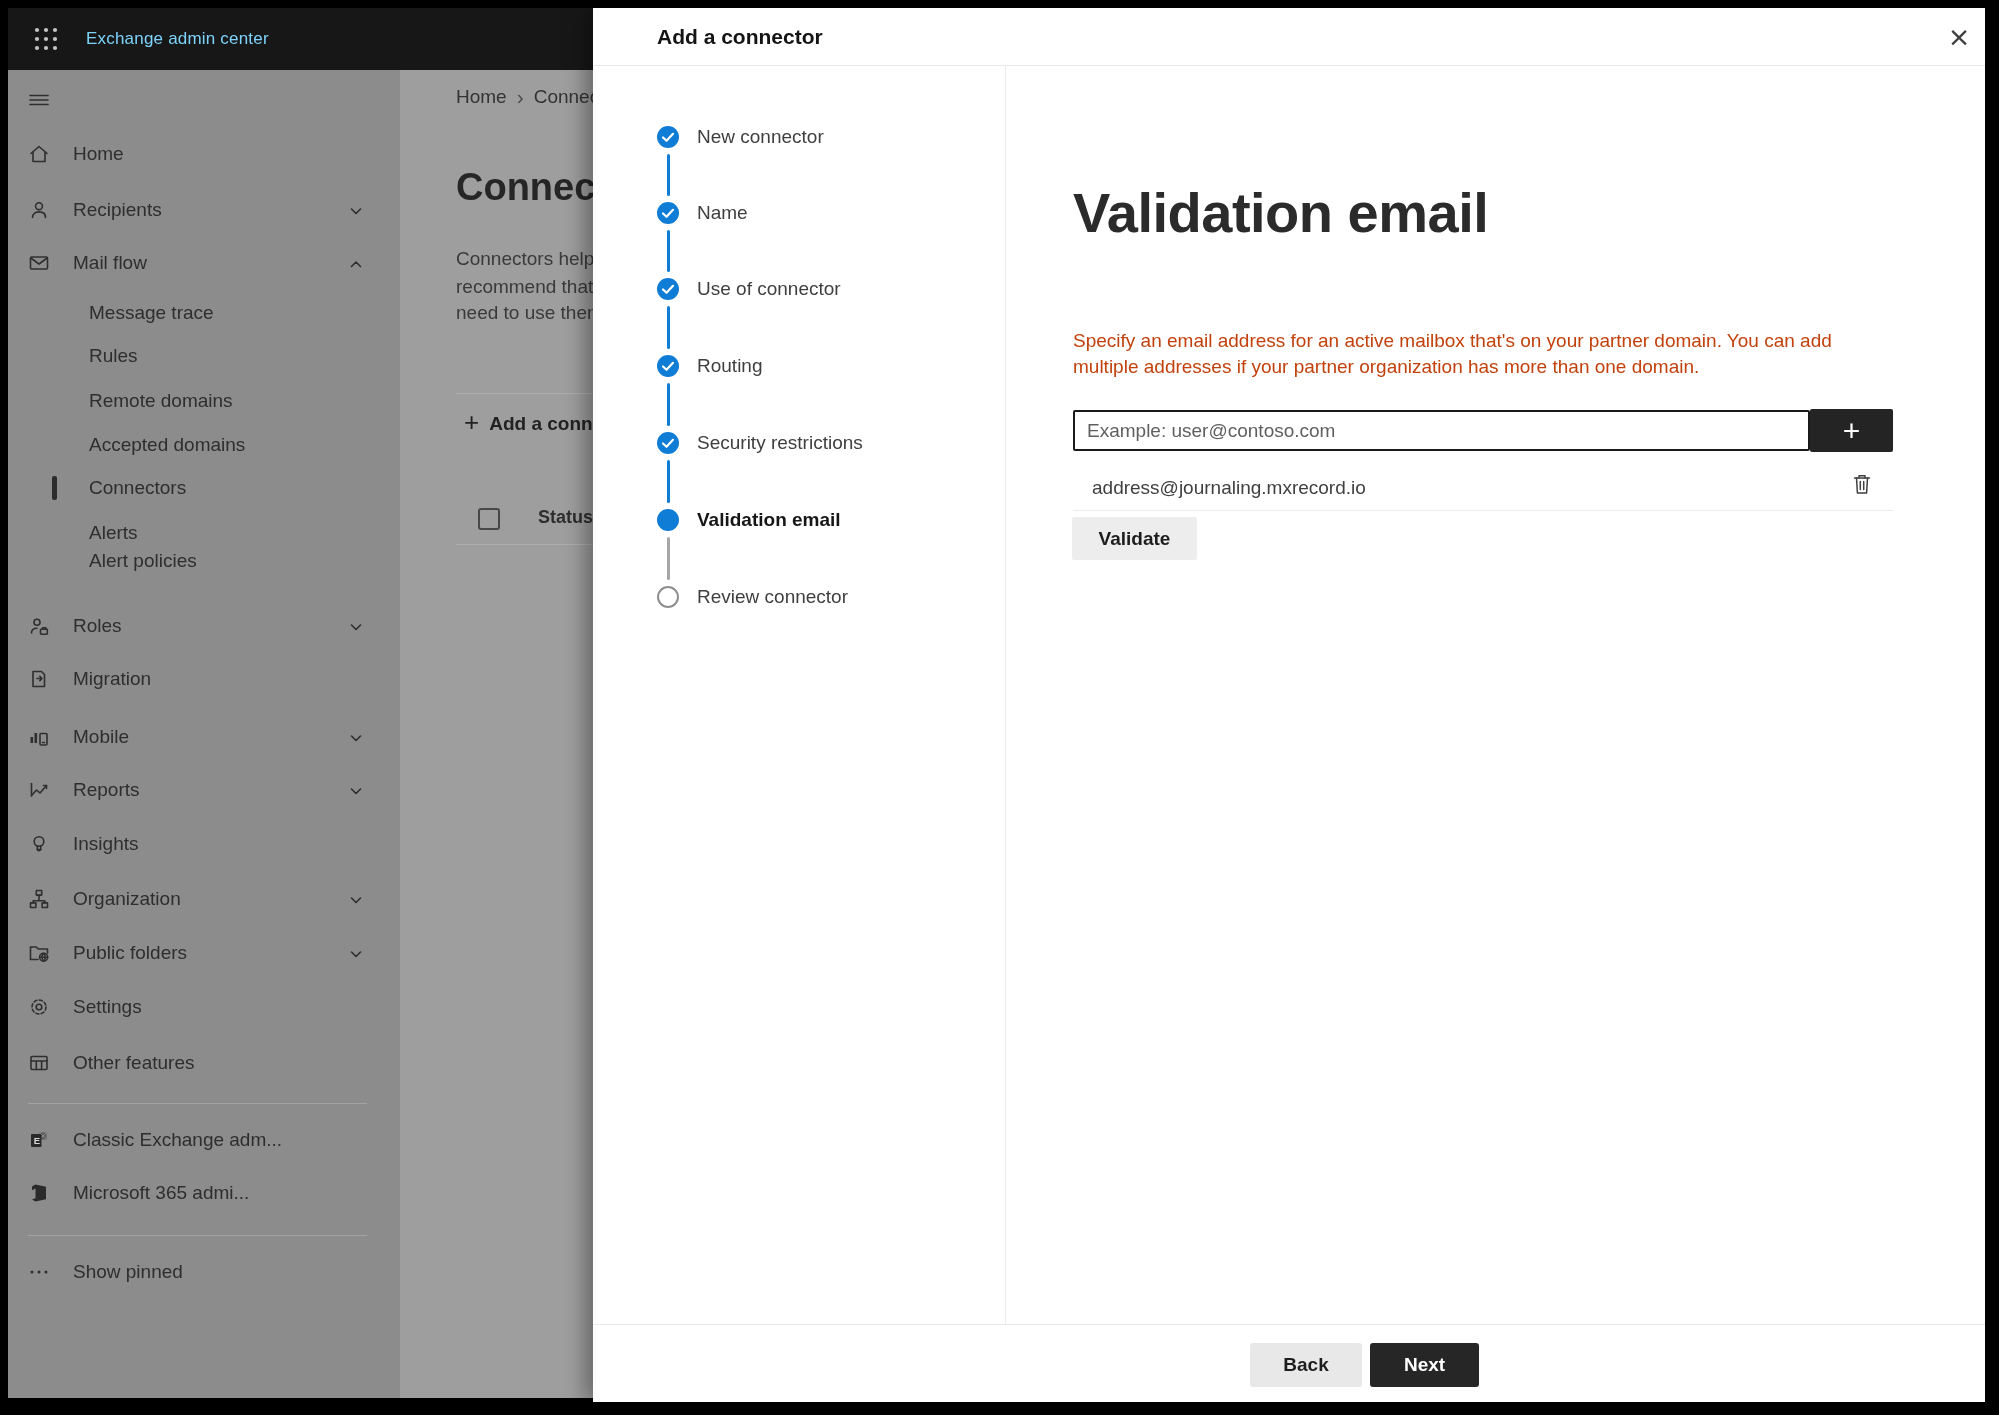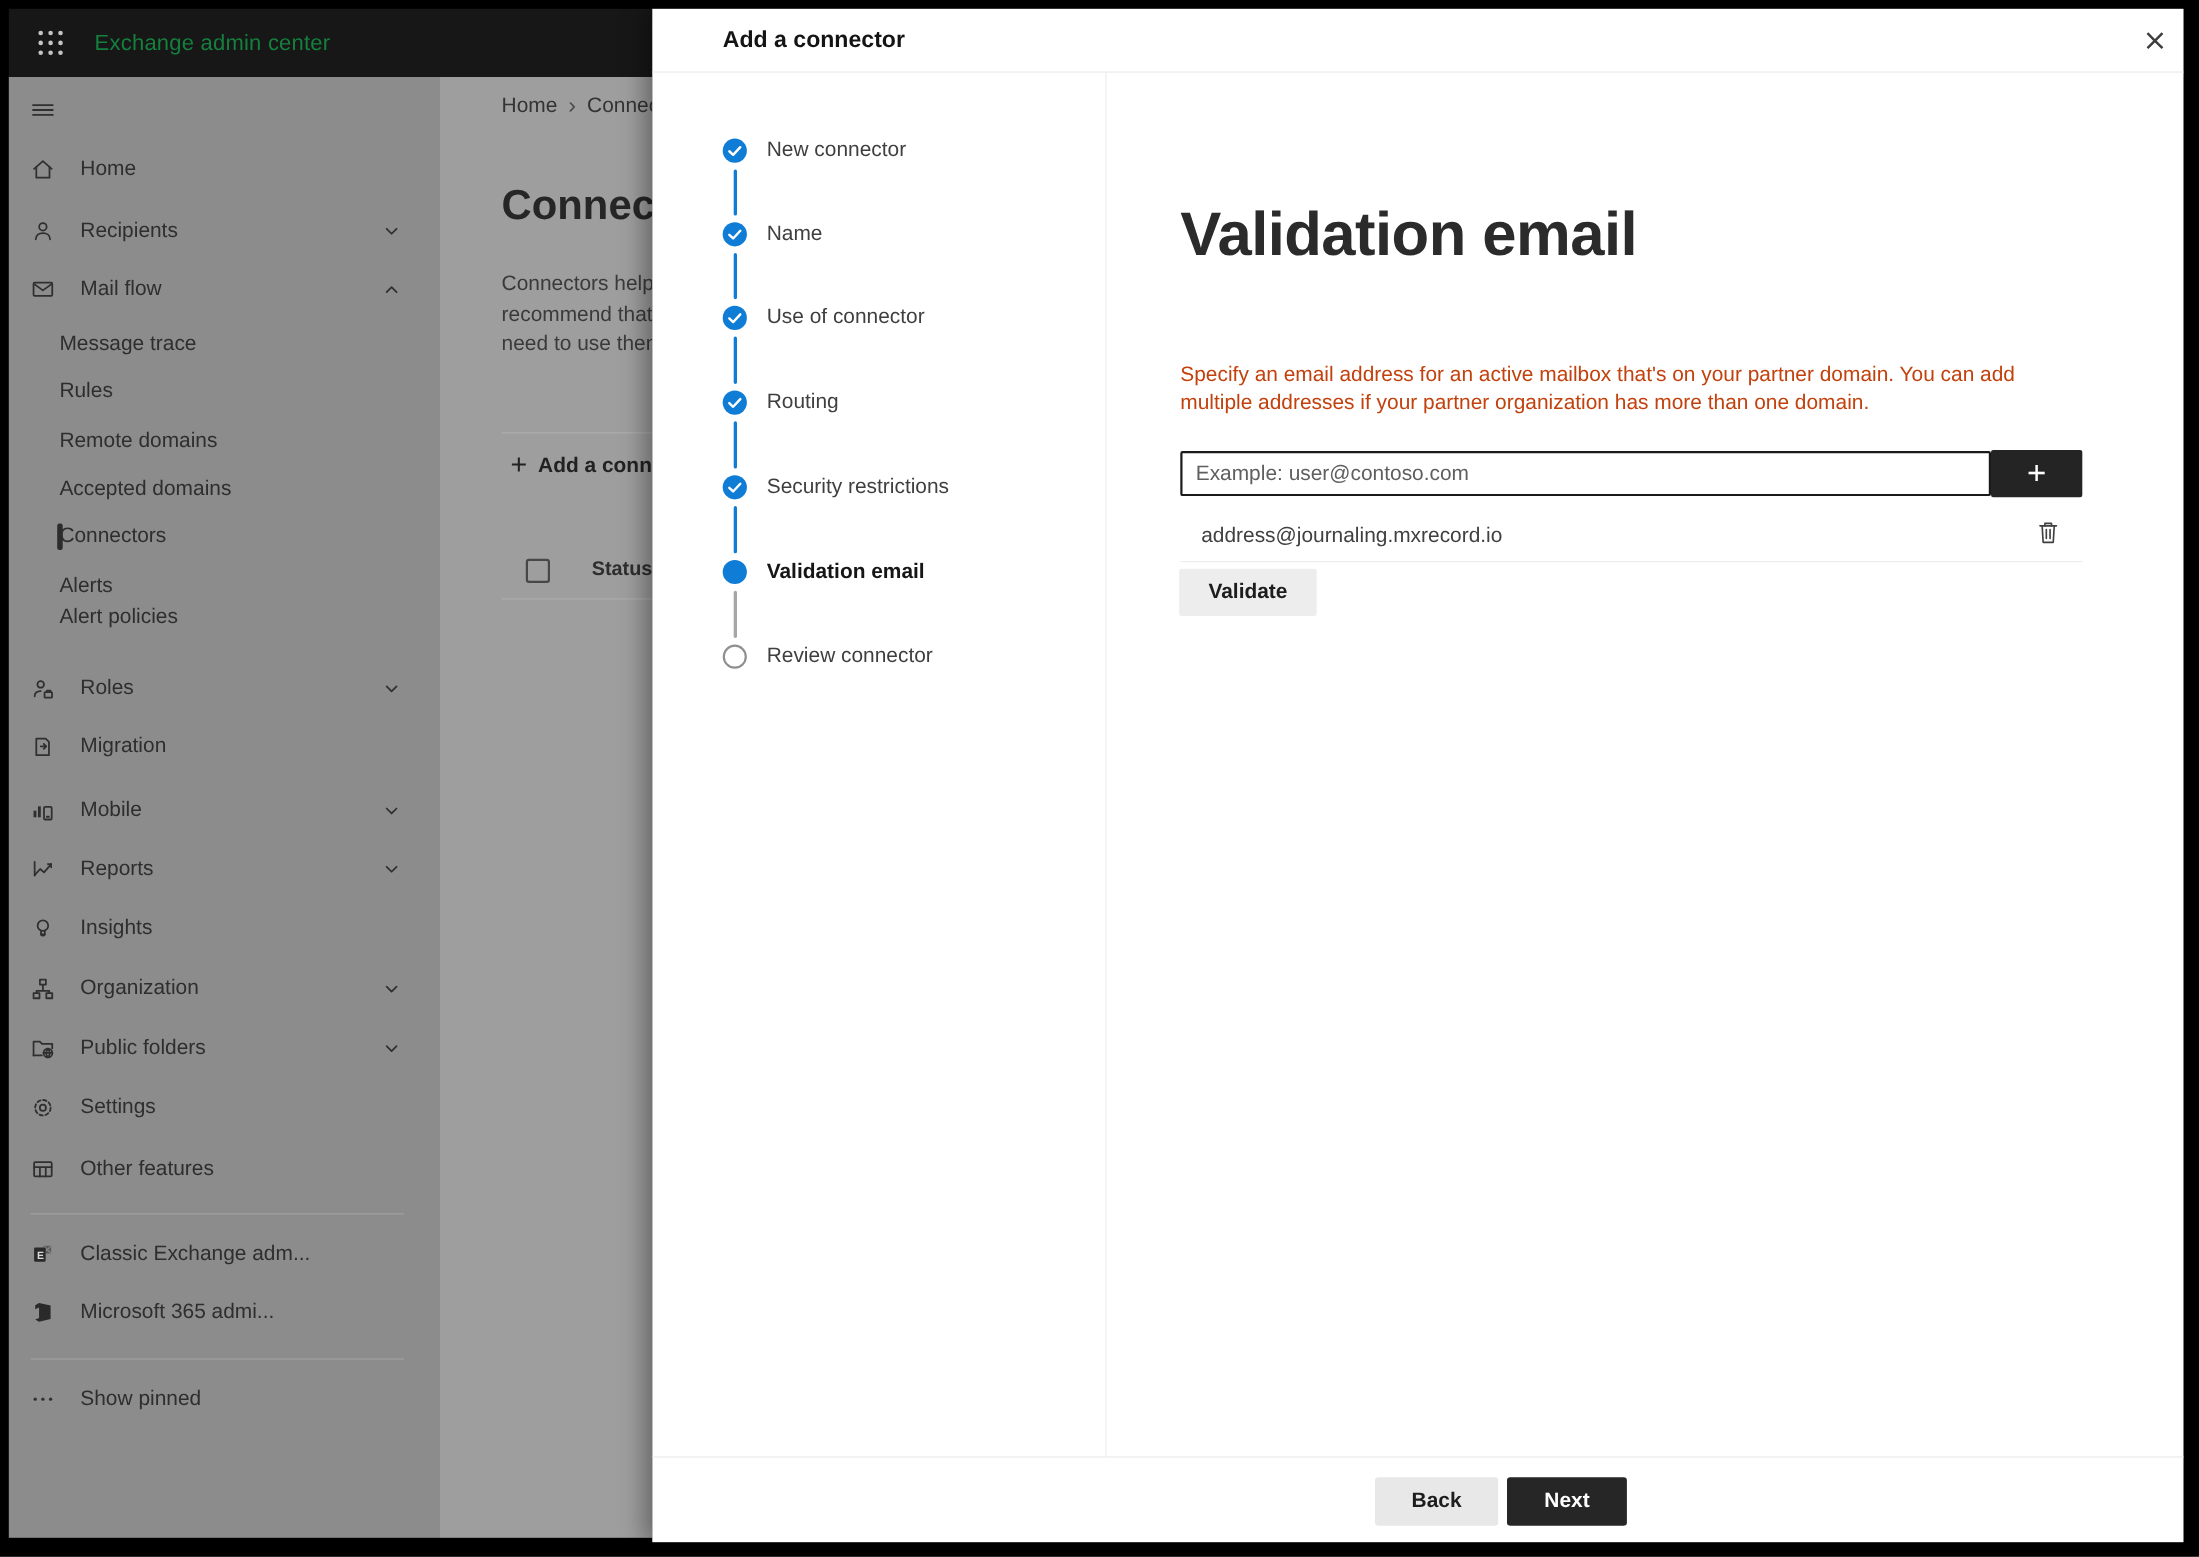--- a/index.html
+++ b/index.html
@@ -3,28 +3,28 @@
 <meta charset="utf-8">
 <style>
   * { margin:0; padding:0; box-sizing:border-box; }
   html,body { background:#000; }
   body { font-family:"Liberation Sans","DejaVu Sans",sans-serif; }
   #screen { position:relative; width:1999px; height:1415px; background:#000; overflow:hidden; }
 
   
   .appbar { position:absolute; left:8px; top:8px; width:1977px; height:62px; background:#171717; display:flex; align-items:center; }
   .waffle-btn { width:44px; height:44px; margin-left:16px; display:flex; align-items:center; justify-content:center; background:none; border:none; cursor:pointer; }
-  .app-title { color:#15803d; font-size:20px; margin-left:18px; letter-spacing:.2px; }
+  .app-title { color:#7dd3fc; font-size:17px; margin-left:18px; letter-spacing:.2px; }
 
   
   .sidebar { position:absolute; left:8px; top:70px; width:392px; height:1328px; background:#8c8c8c; overflow:hidden; }
   .hamburger-btn { position:absolute; left:11px; top:10px; width:40px; height:40px; background:none; border:none; display:flex; align-items:center; justify-content:center; cursor:pointer; }
   .nav-item { position:absolute; left:0; width:100%; height:44px; display:flex; align-items:center; padding-left:19px; color:#2e2e2e; font-size:19px; cursor:pointer; }
   .nav-item .icn-box { width:24px; height:24px; margin-right:22px; flex:0 0 24px; display:flex; align-items:center; justify-content:center; }
-  .nav-item.sub { padding-left:46px; }
+  .nav-item.sub { padding-left:81px; }
   .nav-chevron { position:absolute; left:340px; top:14px; width:16px; height:16px; }
   .sel-bar { position:absolute; left:44px; top:406px; width:5px; height:24px; background:#2c2c2c; border-radius:2px; }
   .side-divider { position:absolute; left:20px; width:339px; height:1px; background:#a3a3a3; }
   .icn { stroke:#2f2f2f; fill:none; stroke-width:1.6; stroke-linecap:round; stroke-linejoin:round; }
   .icn .fl { fill:#2f2f2f; stroke:none; }
 
   
   .mainbg { position:absolute; left:400px; top:70px; width:193px; height:1328px; background:#9e9e9e; overflow:hidden; }
   .crumb { position:absolute; left:56px; top:14px; height:26px; white-space:nowrap; font-size:19px; color:#333; display:flex; align-items:center; gap:10px; }
   .bg-heading { position:absolute; left:56px; top:96px; font-size:38px; font-weight:700; color:#262626; white-space:nowrap; }

